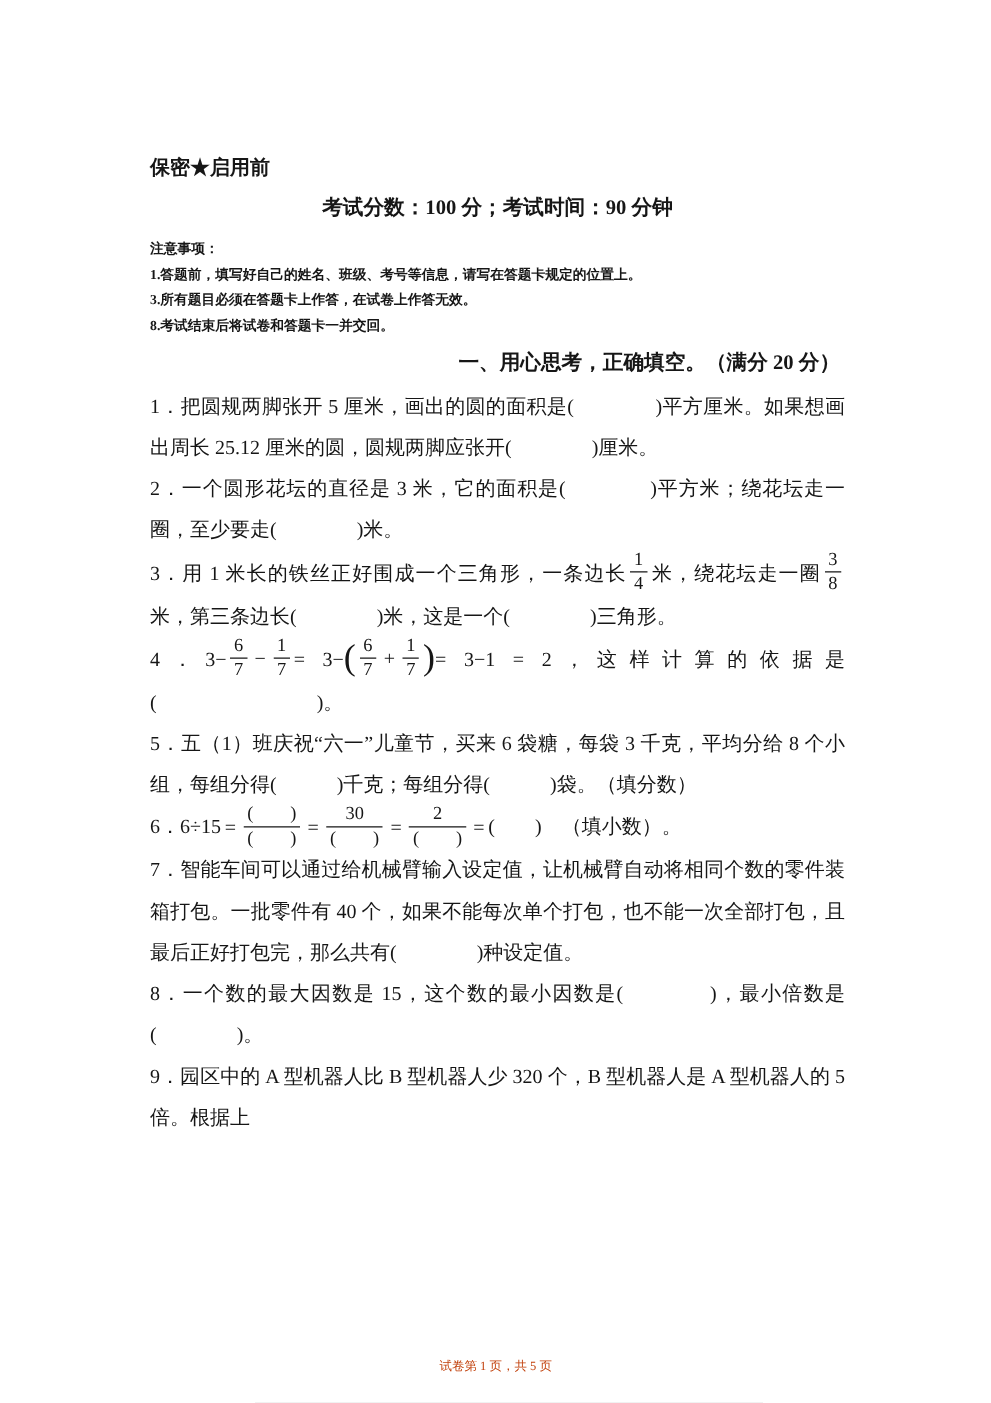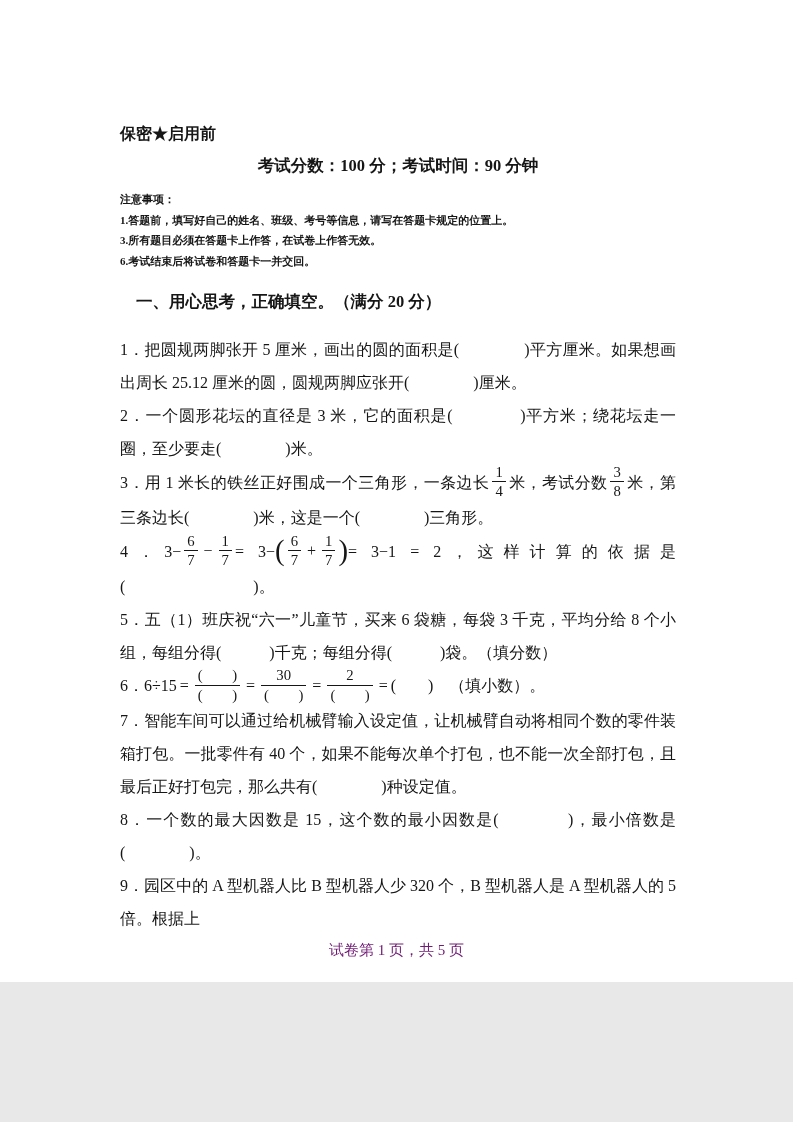--- a/index.html
+++ b/index.html
@@ -3,21 +3,21 @@
 <meta charset="utf-8">
 <style>
   html, body {
     margin: 0;
     padding: 0;
     background: #e8e8e8;
   }
   .page {
     position: relative;
     width: 793px;
-    height: 982px;
+    height: 1122px;
     margin: 0 auto;
     background: #ffffff;
     color: #161616;
     font-family: "Liberation Serif", "DejaVu Serif", serif;
     overflow: hidden;
     box-sizing: border-box;
     padding: 124px 117px 0 120px;
   }
   .security {
     font-size: 16px;
@@ -44,21 +44,22 @@
     line-height: 1.86;
   }
   .notices .para {
     margin: 0;
     text-align: justify;
   }
   .section-header {
     font-size: 16.5px;
     font-weight: bold;
     line-height: 1.86;
-    margin: 16px;
+    margin: 4px;
+    text-align: right;
   }
   .questions {
     font-size: 16px;
     line-height: 2.06;
   }
   .questions .para {
     margin: 0;
     text-align: justify;
   }
   .frac {
@@ -91,50 +92,50 @@
     position: relative;
     top: -0.08em;
     line-height: 1;
   }
   .footer {
     position: absolute;
     left: 0;
     right: 0;
     bottom: 22px;
     text-align: center;
-    font-size: 15px;
-    color: #701a75;
+    font-size: 10px;
+    color: #c2410c;
   }
 </style>
 </head>
 <body>
 
 <div class="page">
 
   <div class="security">保密★启用前</div>
 
 
   <div class="exam-info">考试分数：100 分；考试时间：90 分钟</div>
 
   <div class="notices">
     <p class="para">注意事项：</p>
     <p class="para">1.答题前，填写好自己的姓名、班级、考号等信息，请写在答题卡规定的位置上。</p>
     <p class="para">3.所有题目必须在答题卡上作答，在试卷上作答无效。</p>
-    <p class="para">6.考试结束后将试卷和答题卡一并交回。</p>
+    <p class="para">8.考试结束后将试卷和答题卡一并交回。</p>
   </div>
 
   <p class="section-header">一、用心思考，正确填空。（满分 20 分）</p>
 
   <div class="questions">
 
     <p class="para">1．把圆规两脚张开 5 厘米，画出的圆的面积是(　　　　)平方厘米。如果想画出周长 25.12 厘米的圆，圆规两脚应张开(　　　　)厘米。</p>
 
     <p class="para">2．一个圆形花坛的直径是 3 米，它的面积是(　　　　)平方米；绕花坛走一圈，至少要走(　　　　)米。</p>
 
-    <p class="para"><span>3．用 1 米长的铁丝正好围成一个三角形，一条边长</span><span class="frac"><span class="num">1</span><span class="den">4</span></span><span>米，考试分数</span><span class="frac"><span class="num">3</span><span class="den">8</span></span><span>米，第三条边长(　　　　)米，这是一个(　　　　)三角形。</span></p>
+    <p class="para"><span>3．用 1 米长的铁丝正好围成一个三角形，一条边长</span><span class="frac"><span class="num">1</span><span class="den">4</span></span><span>米，绕花坛走一圈</span><span class="frac"><span class="num">3</span><span class="den">8</span></span><span>米，第三条边长(　　　　)米，这是一个(　　　　)三角形。</span></p>
 
     <p class="para"><span>4．3−</span><span class="frac"><span class="num">6</span><span class="den">7</span></span><span class="op">−</span><span class="frac"><span class="num">1</span><span class="den">7</span></span><span>= 3−</span><span class="bigparen">(</span><span class="frac"><span class="num">6</span><span class="den">7</span></span><span class="op">+</span><span class="frac"><span class="num">1</span><span class="den">7</span></span><span class="bigparen">)</span><span>= 3−1 = 2，这样计算的依据是(　　　　　　　　)。</span></p>
 
     <p class="para">5．五（1）班庆祝“六一”儿童节，买来 6 袋糖，每袋 3 千克，平均分给 8 个小组，每组分得(　　　)千克；每组分得(　　　)袋。（填分数）</p>
 
     <p class="para"><span>6．6÷15</span><span class="op">=</span><span class="frac"><span class="num">(　　)</span><span class="den">(　　)</span></span><span class="op">=</span><span class="frac"><span class="num">30</span><span class="den">(　　)</span></span><span class="op">=</span><span class="frac"><span class="num">2</span><span class="den">(　　)</span></span><span class="op">=</span><span>(　　)　（填小数）。</span></p>
 
     <p class="para">7．智能车间可以通过给机械臂输入设定值，让机械臂自动将相同个数的零件装箱打包。一批零件有 40 个，如果不能每次单个打包，也不能一次全部打包，且最后正好打包完，那么共有(　　　　)种设定值。</p>
 
     <p class="para">8．一个数的最大因数是 15，这个数的最小因数是(　　　　)，最小倍数是(　　　　)。</p>

